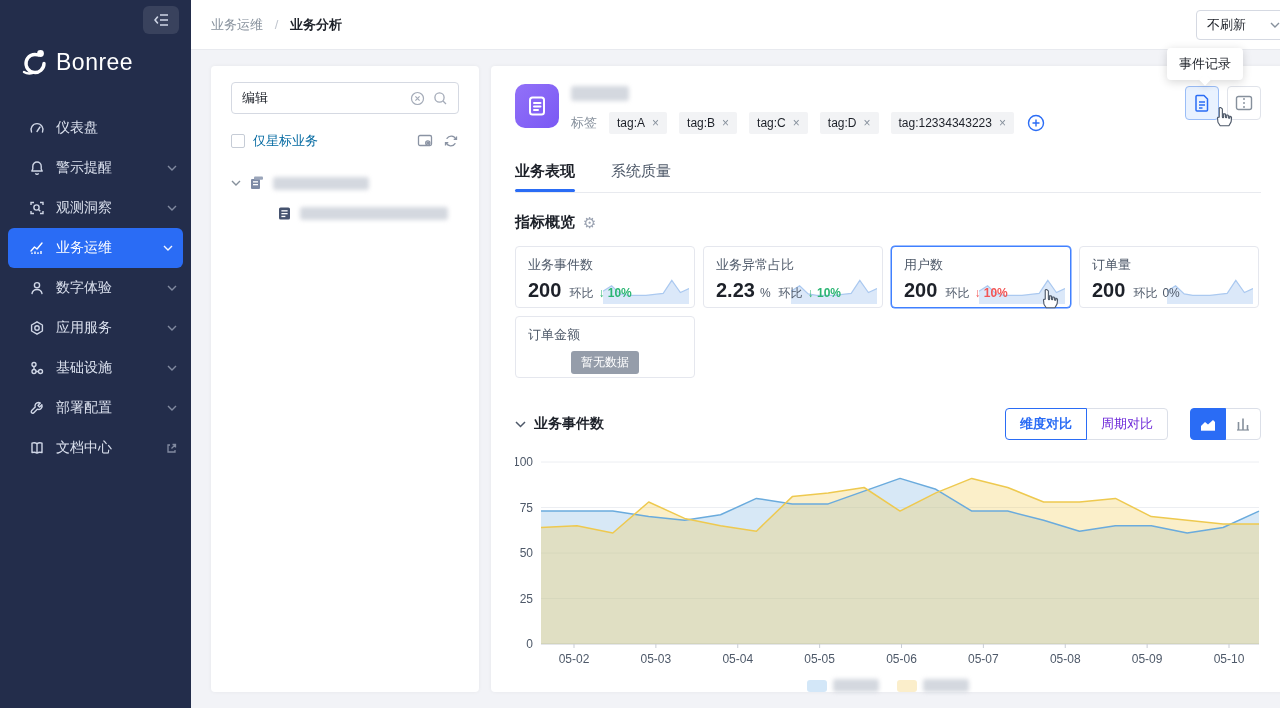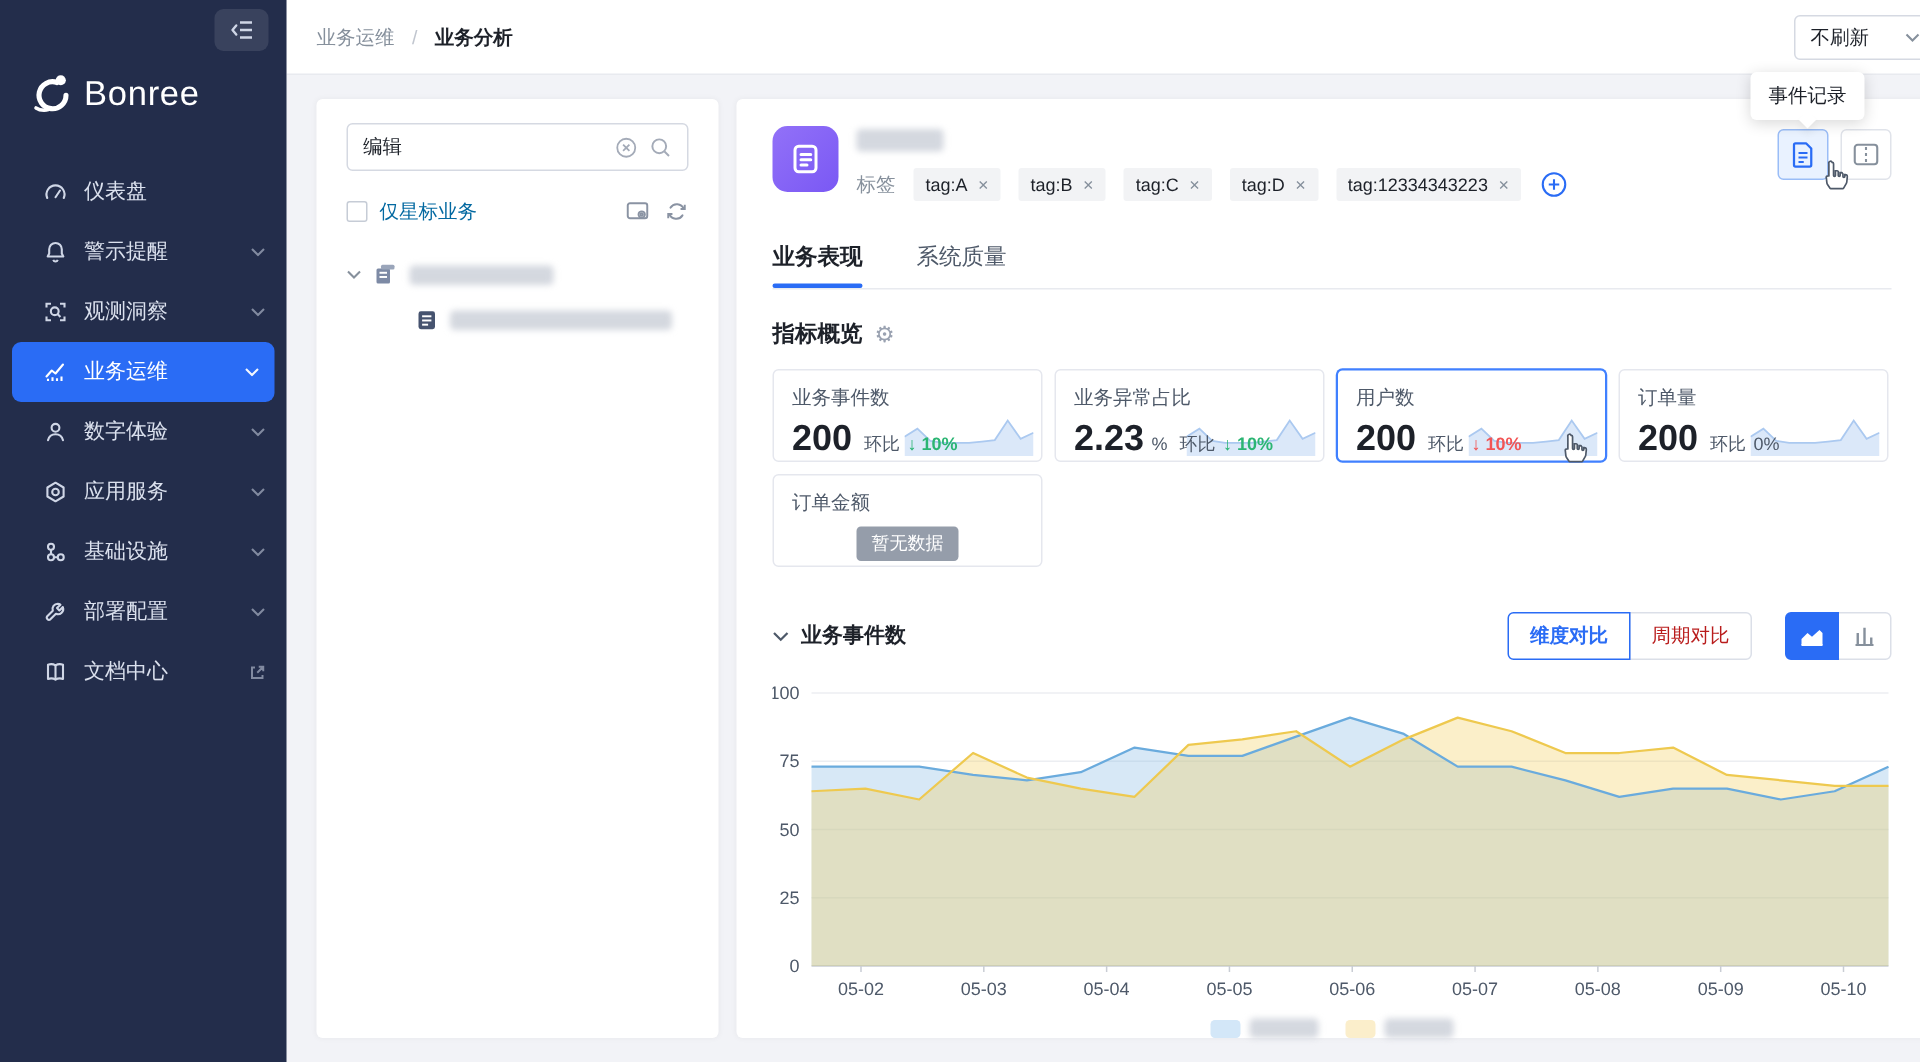--- a/index.html
+++ b/index.html
@@ -72,37 +72,37 @@
 
   .overview-row { margin-top:20px; display:flex; align-items:center; gap:8px; }
   .overview-title { font-size:15px; font-weight:bold; }
   .gear { color:#9aa2b1; font-family:"DejaVu Sans",sans-serif; font-size:15px; cursor:pointer; }
 
   .cards { margin-top:14px; display:grid; grid-template-columns:repeat(4,180px); gap:8px; }
   .card { height:62px; border:1px solid #e5e7ee; border-radius:4px; background:#fff; padding:9px 12px; position:relative; overflow:hidden; cursor:pointer; }
   .card.selected { border-color:#4080ff; box-shadow:0 0 0 .5px #4080ff; }
   .card-title { font-size:13px; color:#4e5969; position:relative; z-index:2; }
   .value-row { margin-top:5px; display:flex; align-items:baseline; gap:5px; position:relative; z-index:2; }
-  .value { font-size:24px; font-weight:bold; color:#1d2129; }
+  .value { font-size:20px; font-weight:bold; color:#1d2129; }
   .unit { font-size:12px; color:#4e5969; }
   .cmp { font-size:12px; color:#4e5969; margin-left:3px; }
   .delta { font-size:12px; font-weight:bold; }
   .delta .arr { font-weight:bold; }
   .delta.green { color:#2bb573; }
   .delta.red { color:#f25555; }
   .delta.gray { color:#4e5969; font-weight:normal; }
   .spark { position:absolute; right:5px; bottom:3px; z-index:1; }
   .nodata-badge { background:#959daa; color:#fff; font-size:12px; border-radius:3px; padding:3px 10px; align-self:center; margin-top:7px; }
   .card.nodata { display:flex; flex-direction:column; }
 
   .chart-header { margin-top:30px; display:flex; align-items:center; }
   .chart-title { font-size:14px; font-weight:bold; margin-left:8px; }
   .chart-controls { margin-left:auto; display:flex; gap:22px; }
   .seg-group { display:flex; }
-  .seg { height:32px; padding:0 14px; display:flex; align-items:center; font-size:13px; border:1px solid #dbdfe8; background:#fff; color:#b91c1c; cursor:pointer; }
+  .seg { height:32px; padding:0 14px; display:flex; align-items:center; font-size:13px; border:1px solid #dbdfe8; background:#fff; color:#6d28d9; cursor:pointer; }
   .seg.first { border-radius:4px 0 0 4px; }
   .seg.last { border-radius:0 4px 4px 0; margin-left:-1px; }
   .seg.active { border-color:#2a6cf5; color:#2a6cf5; font-weight:bold; position:relative; z-index:1; }
   .type-group { display:flex; }
   .type-btn { width:36px; height:32px; border:1px solid #dbdfe8; background:#fff; display:flex; align-items:center; justify-content:center; cursor:pointer; }
   .type-btn.first { border-radius:4px 0 0 4px; }
   .type-btn.last { border-radius:0 4px 4px 0; margin-left:-1px; }
   .type-btn.active { background:#2a6cf5; border-color:#2a6cf5; z-index:1; }
 
   .chart-wrap { margin-top:10px; }

